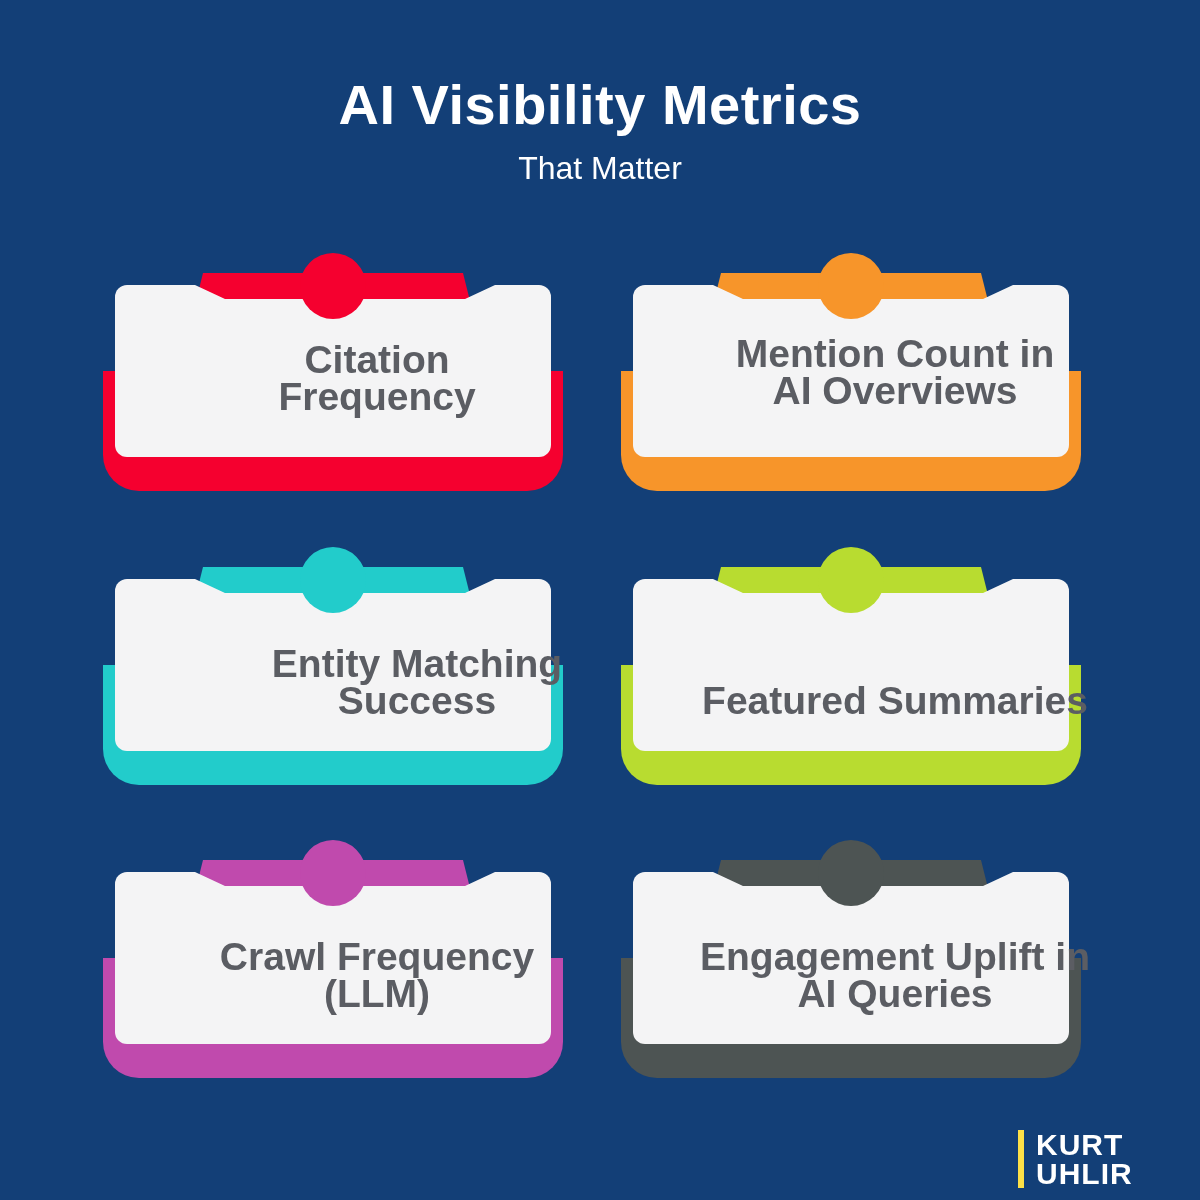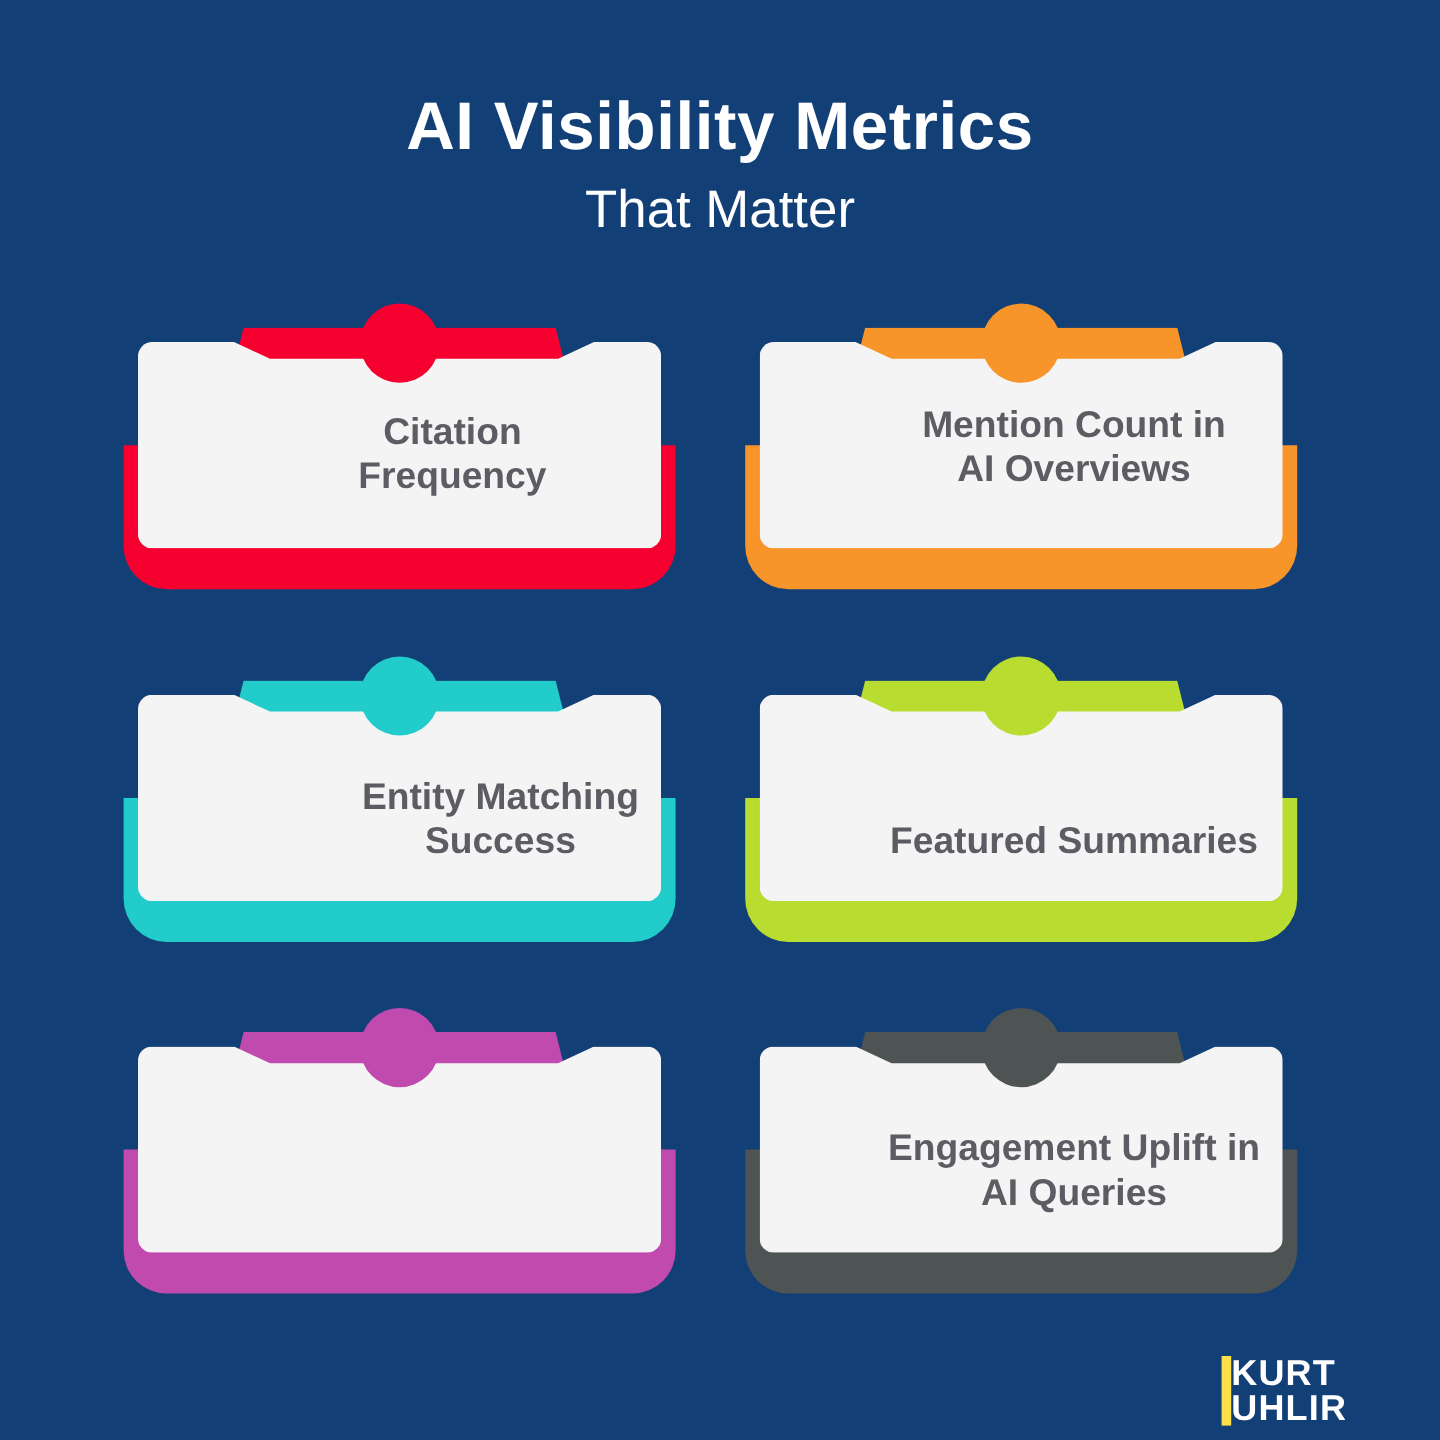--- a/index.html
+++ b/index.html
@@ -1,27 +1,27 @@
 <!DOCTYPE html>
 <html><head>
 <meta charset="utf-8">
 <style>
   html,body{margin:0;padding:0;}
   body{width:1200px;height:1200px;background:#133f77;position:relative;overflow:hidden;font-family:"Liberation Sans",sans-serif;}
   .title{position:absolute;top:72px;left:0;width:1200px;text-align:center;color:#fff;font-weight:bold;font-size:56px;letter-spacing:0.5px;}
-  .subtitle{position:absolute;top:150px;left:0;width:1200px;text-align:center;color:#fff;font-size:44px;font-weight:normal;}
+  .subtitle{position:absolute;top:150px;left:0;width:1200px;text-align:center;color:#fff;font-size:32px;font-weight:normal;}
   .card{position:absolute;width:460px;height:240px;}
   .card .tab{position:absolute;left:90px;top:20px;width:280px;height:40px;clip-path:polygon(10px 0,270px 0,280px 40px,0 40px);}
   .card .base{position:absolute;left:0;top:118px;width:460px;height:120px;border-radius:0 0 36px 36px;}
   .card .paper{position:absolute;left:12px;top:32px;width:436px;height:172px;background:#f4f4f5;border-radius:12px;
      clip-path:polygon(0 0,80px 0,110px 14px,350px 14px,380px 0,436px 0,436px 172px,0 172px);}
   .card .knob-cover{position:absolute;left:197px;top:0;width:66px;height:66px;border-radius:50%;}
   .card .label{position:absolute;left:12px;top:46px;width:524px;height:158px;display:flex;align-items:center;justify-content:center;text-align:center;
-     color:#5b5d63;font-weight:bold;font-size:31px;line-height:37px;}
-  .logo{position:absolute;left:1018px;top:1130px;color:#fff;font-weight:bold;font-size:30px;line-height:29px;letter-spacing:1px;border-left:8px solid #fde047;}
+     color:#5b5d63;font-weight:bold;font-size:39px;line-height:37px;}
+  .logo{position:absolute;left:1018px;top:1130px;color:#fff;font-weight:bold;font-size:30px;line-height:29px;letter-spacing:1px;padding-left:12px;border-left:6px solid #fde047;}
 </style>
 </head>
 <body>
 
 <div class="title">AI Visibility Metrics</div>
 <div class="subtitle">That Matter</div>
 
 <div class="card" style="left:103px;top:253px;">
   <div class="tab" style="background: rgb(245, 0, 47);"></div>
   <div class="base" style="background: rgb(245, 0, 47);"></div>
@@ -60,20 +60,23 @@
   <div class="label" style="top:56px;">
       <div><br><span>Featured Summaries</span></div>
     </div>
 </div>
 
 <div class="card" style="left:103px;top:840px;">
   <div class="tab" style="background: rgb(192, 74, 173);"></div>
   <div class="base" style="background: rgb(192, 74, 173);"></div>
   <div class="paper"></div>
   <div class="knob-cover" style="background: rgb(192, 74, 173);"></div>
+  <div class="label" style="top:56px;">
+      <div><span>Crawl Frequency</span><br><span>(LLM)</span></div>
+    </div>
 </div>
 
 <div class="card" style="left:621px;top:840px;">
   <div class="tab" style="background: rgb(77, 84, 83);"></div>
   <div class="base" style="background: rgb(77, 84, 83);"></div>
   <div class="paper"></div>
   <div class="knob-cover" style="background: rgb(77, 84, 83);"></div>
   <div class="label" style="top:56px;align-items:center;">
       <div><span>Engagement Uplift in</span><br><span>AI Queries</span></div>
     </div>

